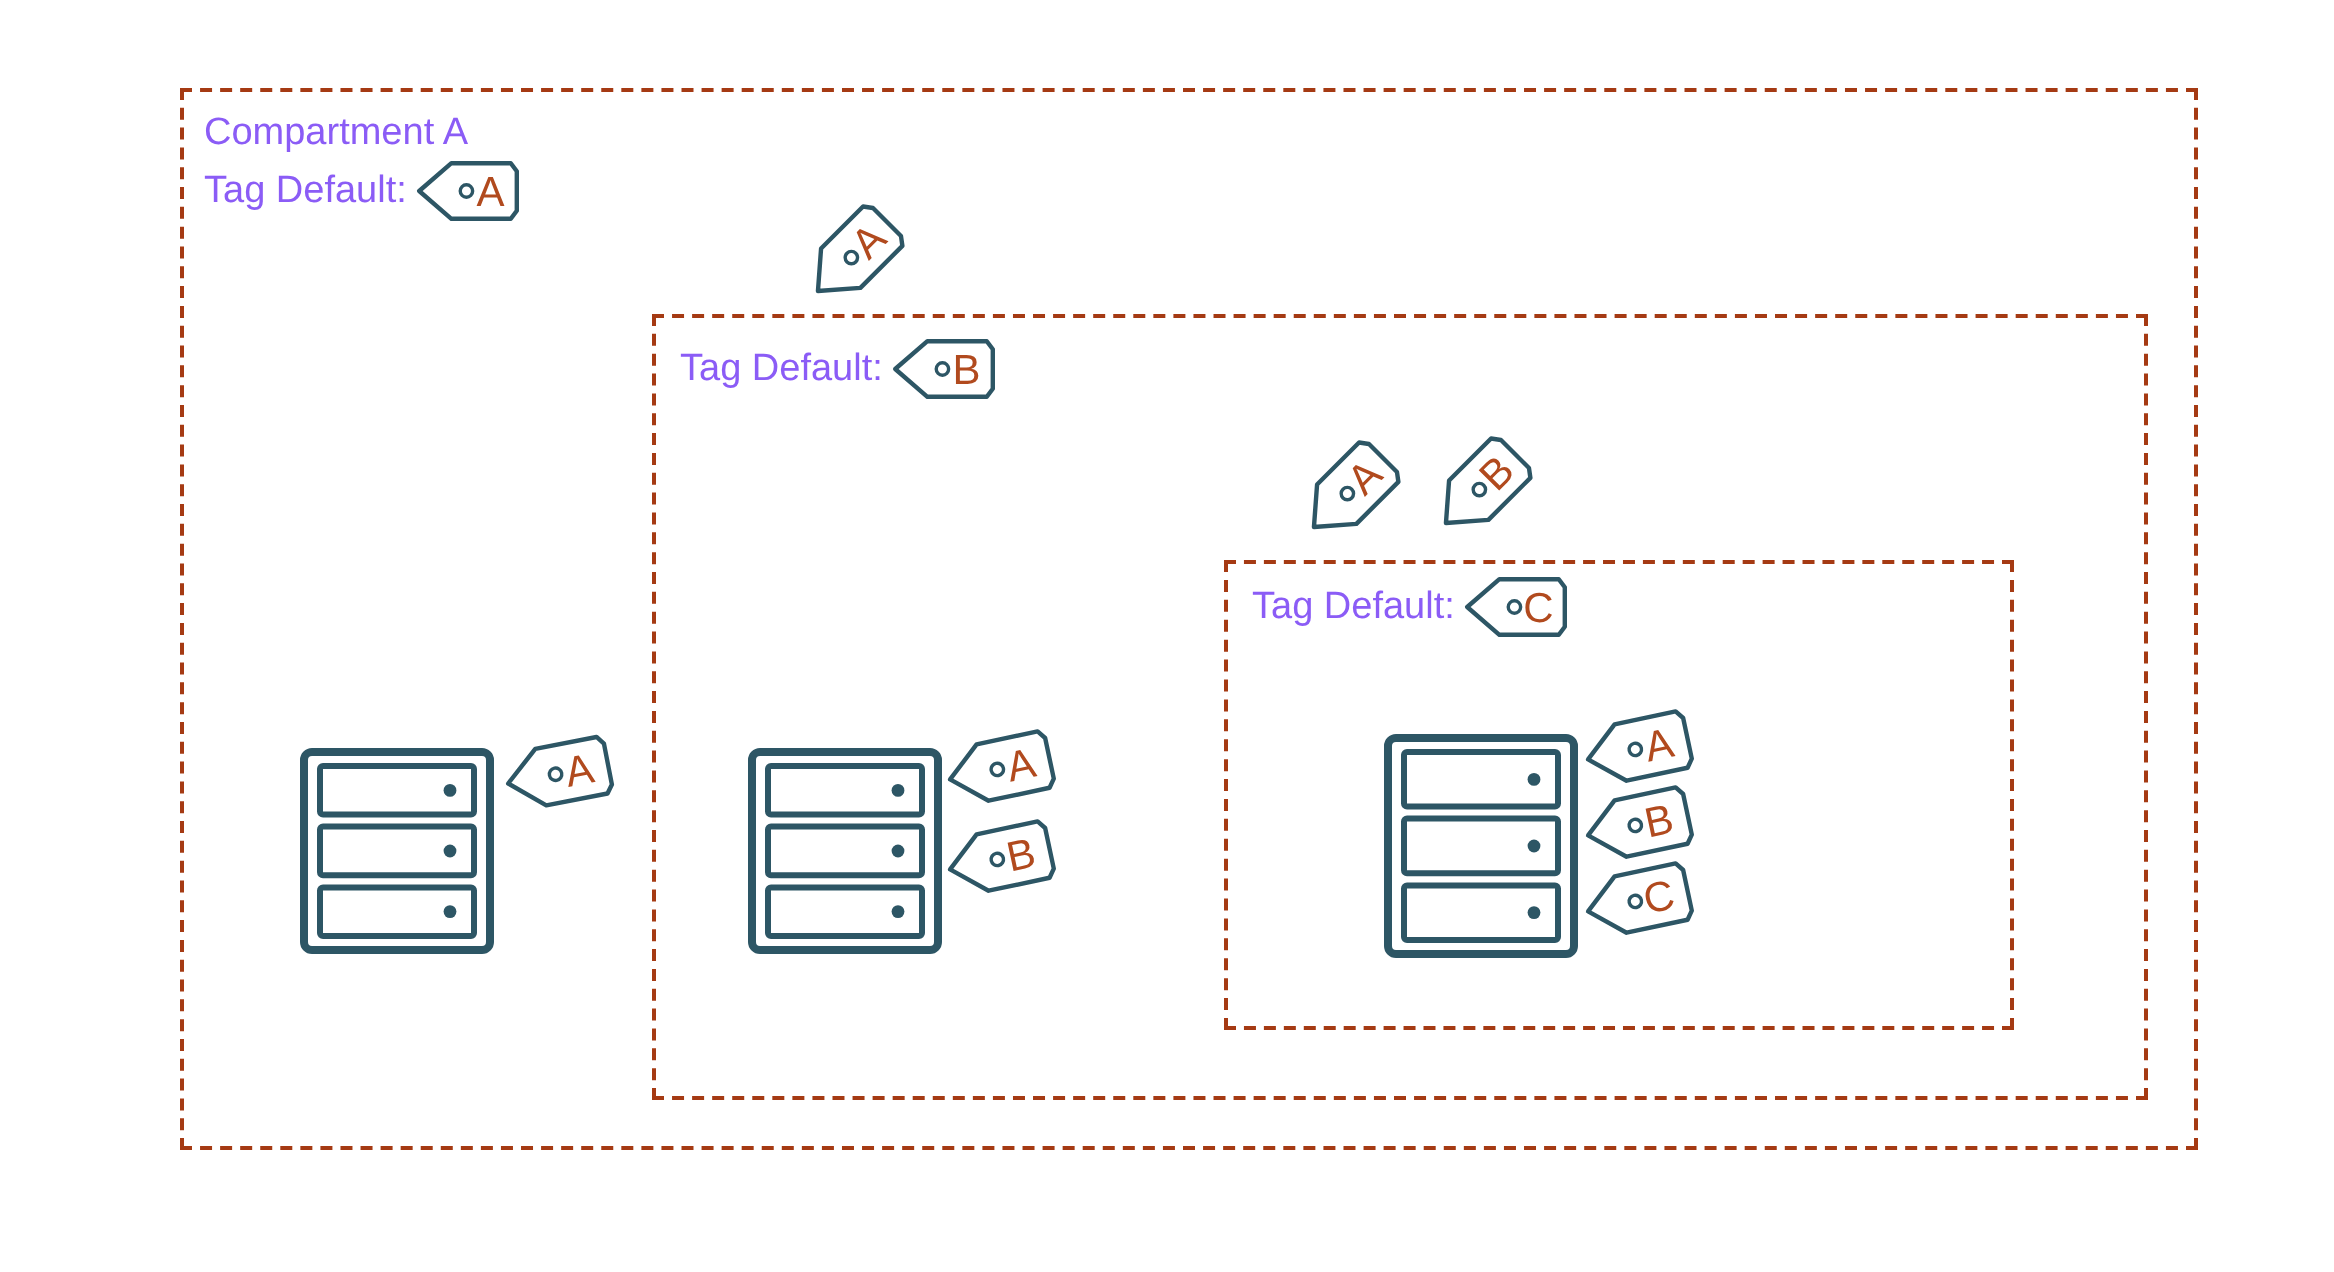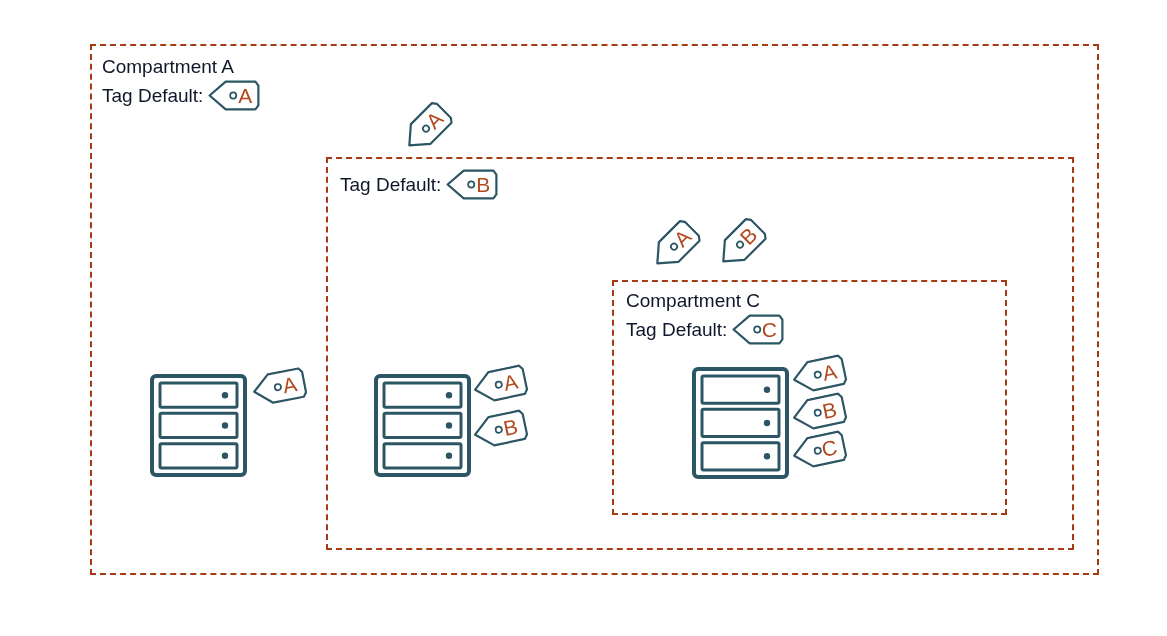--- a/index.html
+++ b/index.html
@@ -22,21 +22,21 @@
   .compartment {
     position: absolute;
     border: 2px dashed #A53A13;
     box-sizing: border-box;
     background: transparent;
   }
 
   
   .comp-label {
     position: absolute;
-    color: #0f172a;
+    color: #8b5cf6;
     font-size: 19px;
     line-height: 26px;
     white-space: nowrap;
     font-family: "Liberation Sans", sans-serif;
   }
   .comp-title { display: block; }
   .tagdefault-row {
     display: flex;
     align-items: center;
     gap: 5px;
@@ -93,21 +93,20 @@
             <circle cx="25.220000000000002" cy="15.5" r="3.1" fill="none" stroke="#2D5665" stroke-width="1.7"></circle>
             <text x="37.22" y="22.9" fill="#B14A1E" font-family="Liberation Sans, sans-serif" font-size="21" text-anchor="middle">B</text>
           </svg>
         </span>
     </span>
   </div>
 
   <div class="compartment" id="comp-c" style="left: 612px; top: 280px; width: 395px; height: 235px;"></div>
 
   <div class="comp-label" id="label-c" style="left: 626px; top: 288px;">
-    <span class="comp-title">Compartment C</span>
     <span class="tagdefault-row">
       <span class="tagdefault-text">Tag Default:</span>
       <span class="tag" id="tag-def-c">
           <svg width="52" height="31" viewBox="0 0 52 31">
             <polygon points="17.7,1.6 47.4,1.6 50.4,5.6 50.4,25.4 47.4,29.4 17.7,29.4 1.6,15.5" fill="#ffffff" stroke="#2D5665" stroke-width="2.2" stroke-linejoin="round"></polygon>
             <circle cx="25.220000000000002" cy="15.5" r="3.1" fill="none" stroke="#2D5665" stroke-width="1.7"></circle>
             <text x="37.22" y="22.9" fill="#B14A1E" font-family="Liberation Sans, sans-serif" font-size="21" text-anchor="middle">C</text>
           </svg>
         </span>
     </span>

